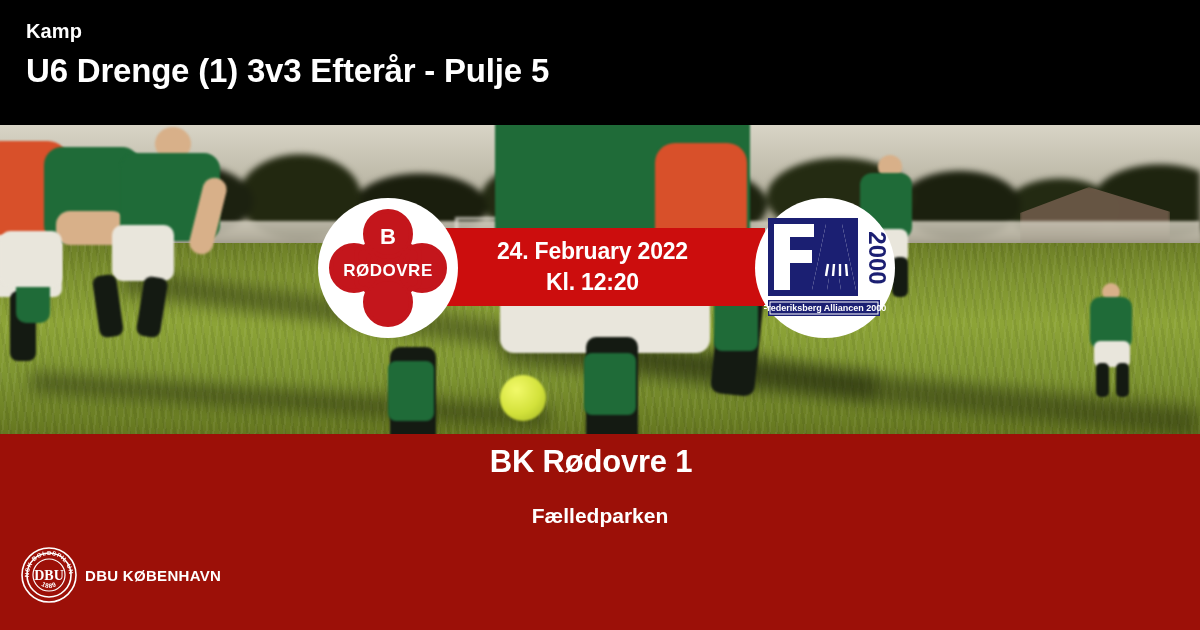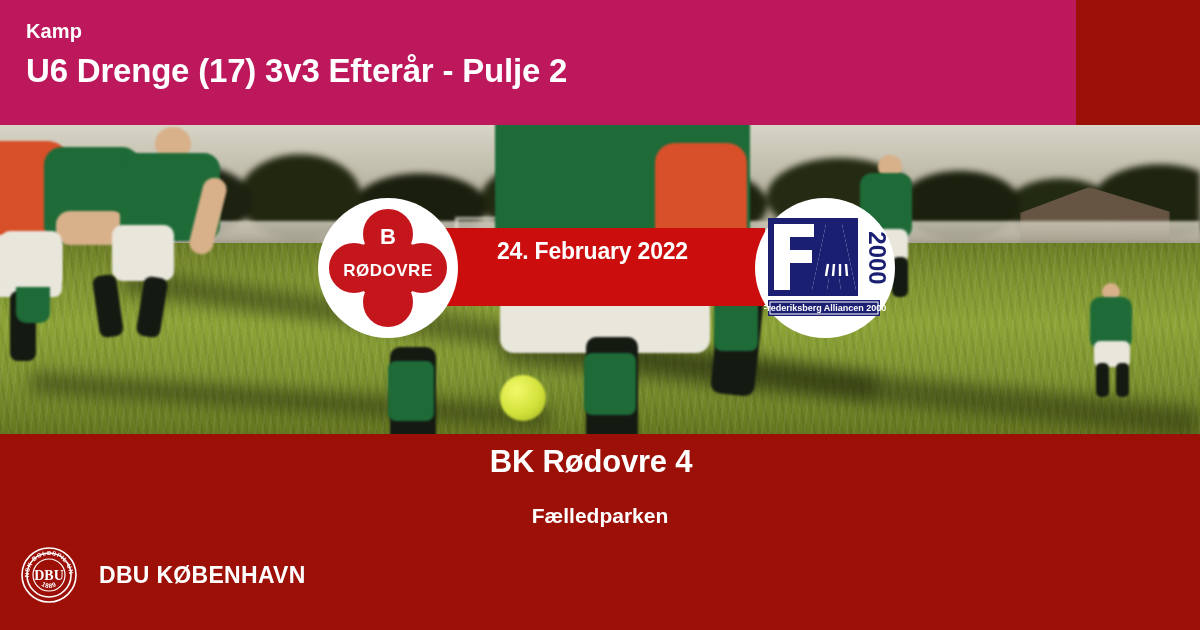--- a/index.html
+++ b/index.html
@@ -15,23 +15,23 @@
     width: 1200px;
     height: 630px;
     overflow: hidden;
     background: #9c1008;
   }
 
   
   .header {
     position: absolute;
     left: 0; top: 0;
-    width: 1076px;
+    width: 1200px;
     height: 125px;
-    background: #be185d;
+    background: #000000;
     box-sizing: border-box;
     padding: 20px 0 0 26px;
   }
   .header-kicker {
     color: #ffffff;
     font-size: 20px;
     font-weight: bold;
     letter-spacing: 0.1px;
     line-height: 22px;
   }
@@ -214,35 +214,35 @@
 
   
   .footer {
     position: absolute;
     left: 20px; top: 546px;
     display: flex;
     align-items: center;
     z-index: 2;
   }
   .footer-label {
-    margin-left: 21px;
-    color: #ffffff;
-    font-size: 23px;
+    margin-left: 7px;
+    color: #ffffff;
+    font-size: 15px;
     font-weight: bold;
     letter-spacing: 0.3px;
   }
 </style>
 </head>
 <body>
 
 <div class="poster">
 
   <div class="header">
     <div class="header-kicker">Kamp</div>
-    <div class="header-title">U6 Drenge (17) 3v3 Efterår - Pulje 2</div>
+    <div class="header-title">U6 Drenge (1) 3v3 Efterår - Pulje 5</div>
   </div>
 
   <div class="photo">
     <div class="photo-sky"></div>
     <div class="photo-treeline"></div>
     <div class="photo-building"></div>
     <div class="photo-hoarding"></div>
     <div class="photo-goal"></div>
     <div class="photo-grass"></div>
     <div class="photo-grass-tex"></div>
@@ -287,20 +287,21 @@
     <div class="player pl-skin" style="left:1102px;top:158px;width:18px;height:18px;border-radius:50%;"></div>
     <div class="player pl-shirt-green" style="left:1090px;top:172px;width:42px;height:52px;border-radius:10px;"></div>
     <div class="player pl-shorts" style="left:1094px;top:216px;width:36px;height:26px;border-radius:6px;"></div>
     <div class="player pl-sock" style="left:1096px;top:238px;width:13px;height:34px;border-radius:5px;"></div>
     <div class="player pl-sock" style="left:1116px;top:238px;width:13px;height:34px;border-radius:5px;"></div>
   </div>
 
   <div class="date-banner"></div>
   <div class="date-text">
     <div>24. February 2022</div>
+    <div>Kl. 12:20</div>
   </div>
 
   <div class="badge-circle badge-left">
     <svg width="120" height="120" viewBox="0 0 120 120">
       <g fill="#c4161c">
         <circle cx="60" cy="26" r="23"></circle>
         <circle cx="60" cy="94" r="23"></circle>
         <circle cx="26" cy="60" r="23"></circle>
         <circle cx="94" cy="60" r="23"></circle>
         <rect x="34" y="34" width="52" height="52" rx="8"></rect>
@@ -335,21 +336,21 @@
       <text x="105" y="46" text-anchor="middle" fill="#1b1f72" font-family="'Liberation Sans', sans-serif" font-size="24" font-weight="bold" transform="rotate(90 105 46)">2000</text>
       <rect x="4" y="88" width="112" height="16" fill="#1b1f72"></rect>
       <rect x="6" y="90" width="108" height="12" fill="none" stroke="#ffffff" stroke-width="1"></rect>
       <text x="60" y="99" text-anchor="middle" fill="#ffffff" font-family="'Liberation Sans', sans-serif" font-size="9" font-weight="bold">Frederiksberg Alliancen 2000</text>
     </svg>
   </div>
 
   <div class="bottom"></div>
 
   <div class="team-row">
-    <div class="team-name team-home">BK Rødovre 4</div>
+    <div class="team-name team-home">BK Rødovre 1</div>
   </div>
 
   <div class="venue">Fælledparken</div>
 
   <div class="footer">
     <svg width="58" height="58" viewBox="0 0 58 58">
       <circle cx="29" cy="29" r="27" fill="none" stroke="#ffffff" stroke-width="1.6"></circle>
       <circle cx="29" cy="29" r="22" fill="none" stroke="#ffffff" stroke-width="1.6"></circle>
       <circle cx="29" cy="29" r="16" fill="none" stroke="#ffffff" stroke-width="1.2"></circle>
       <defs>

